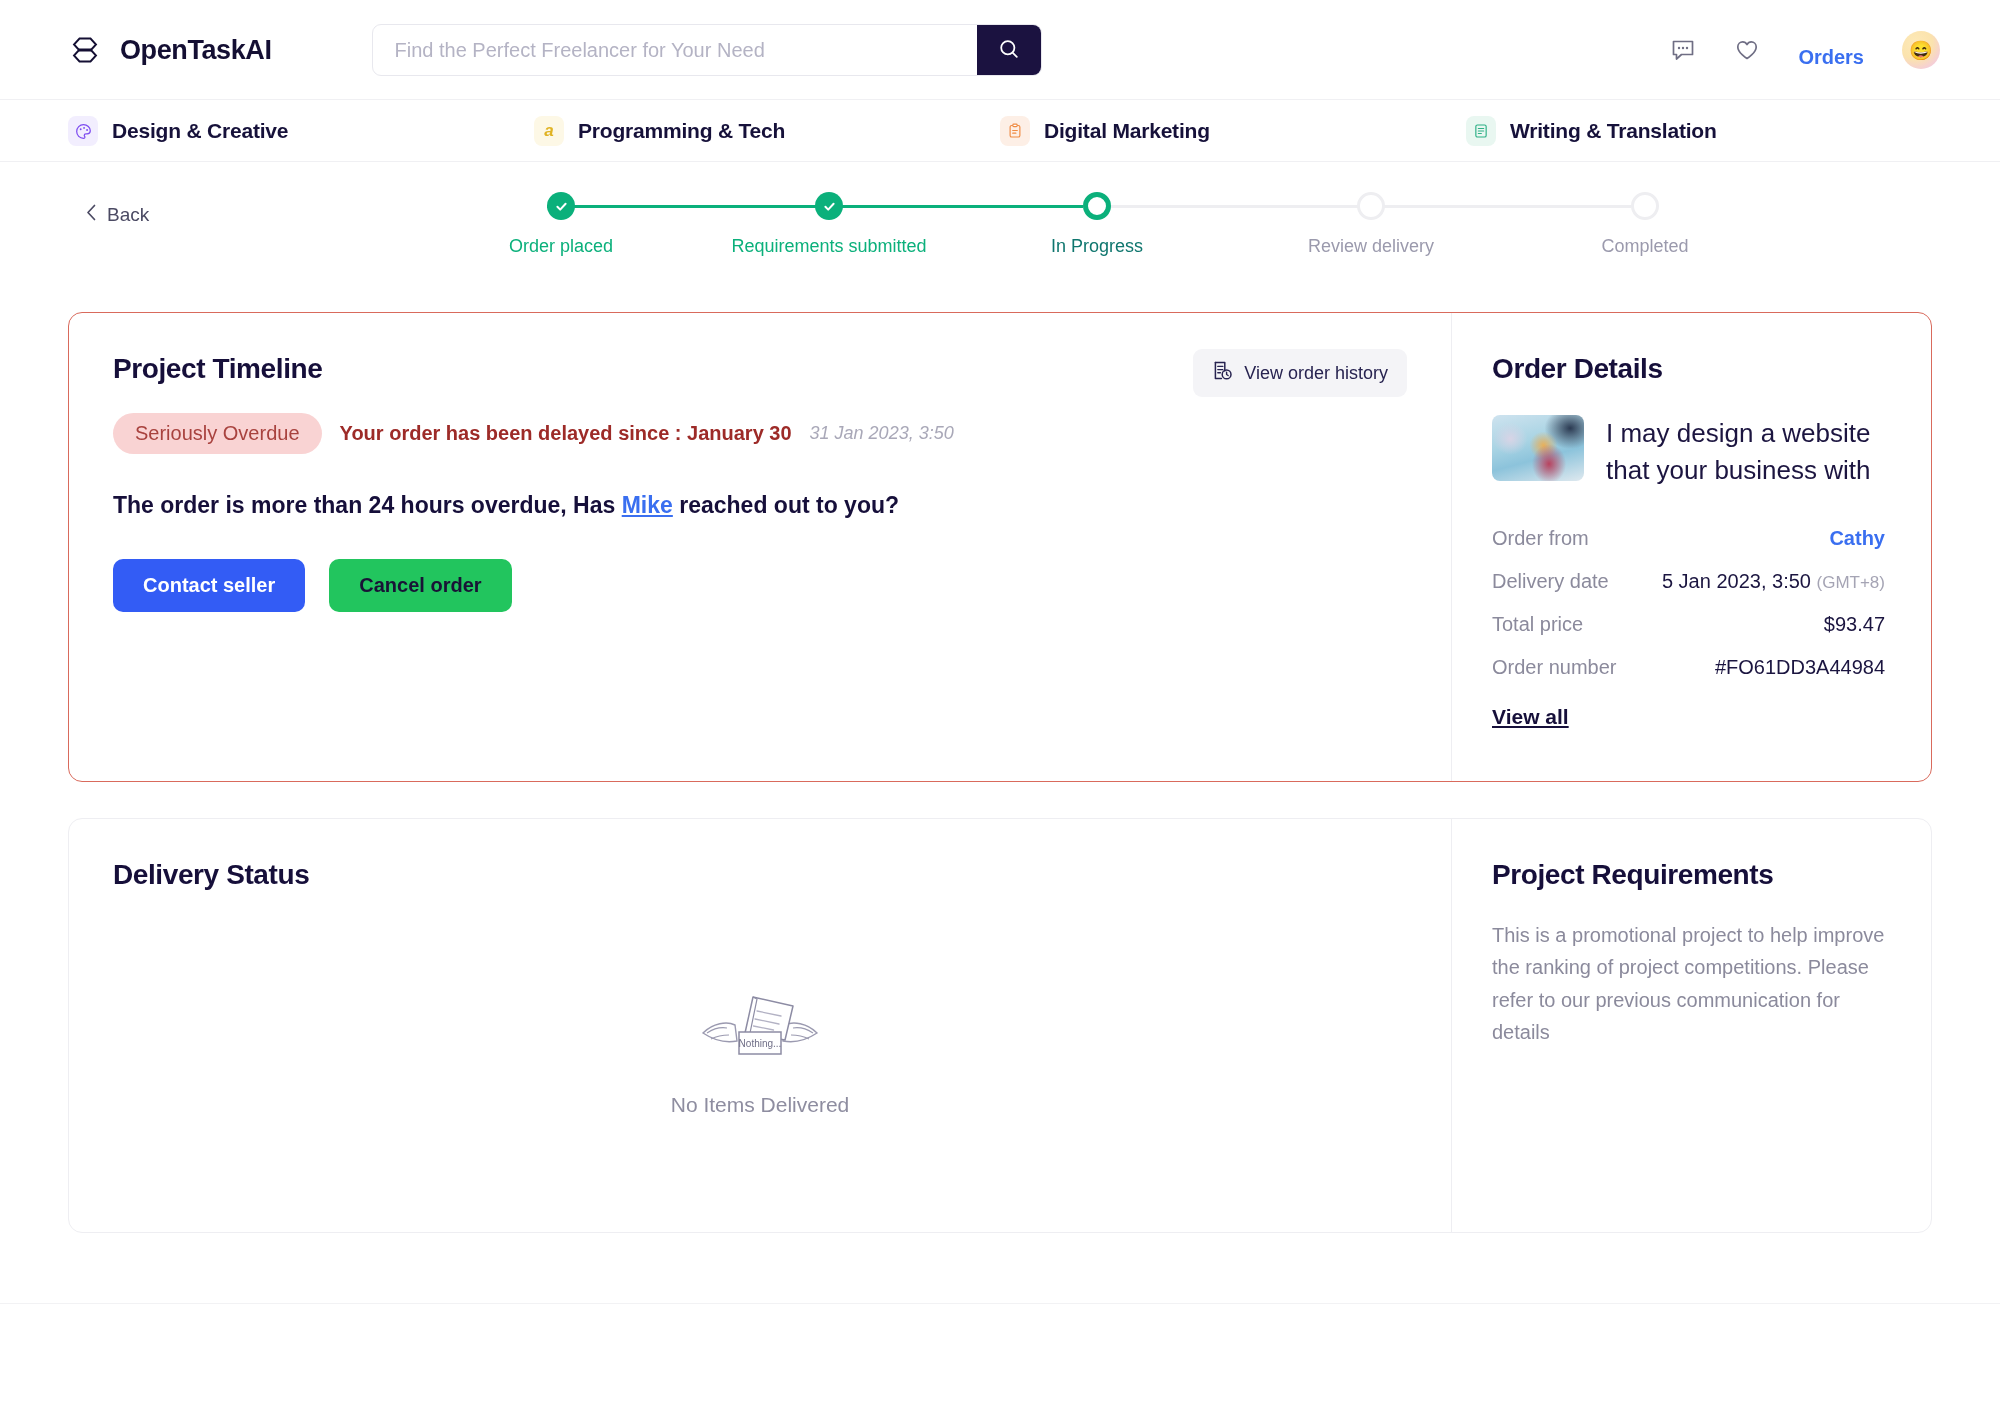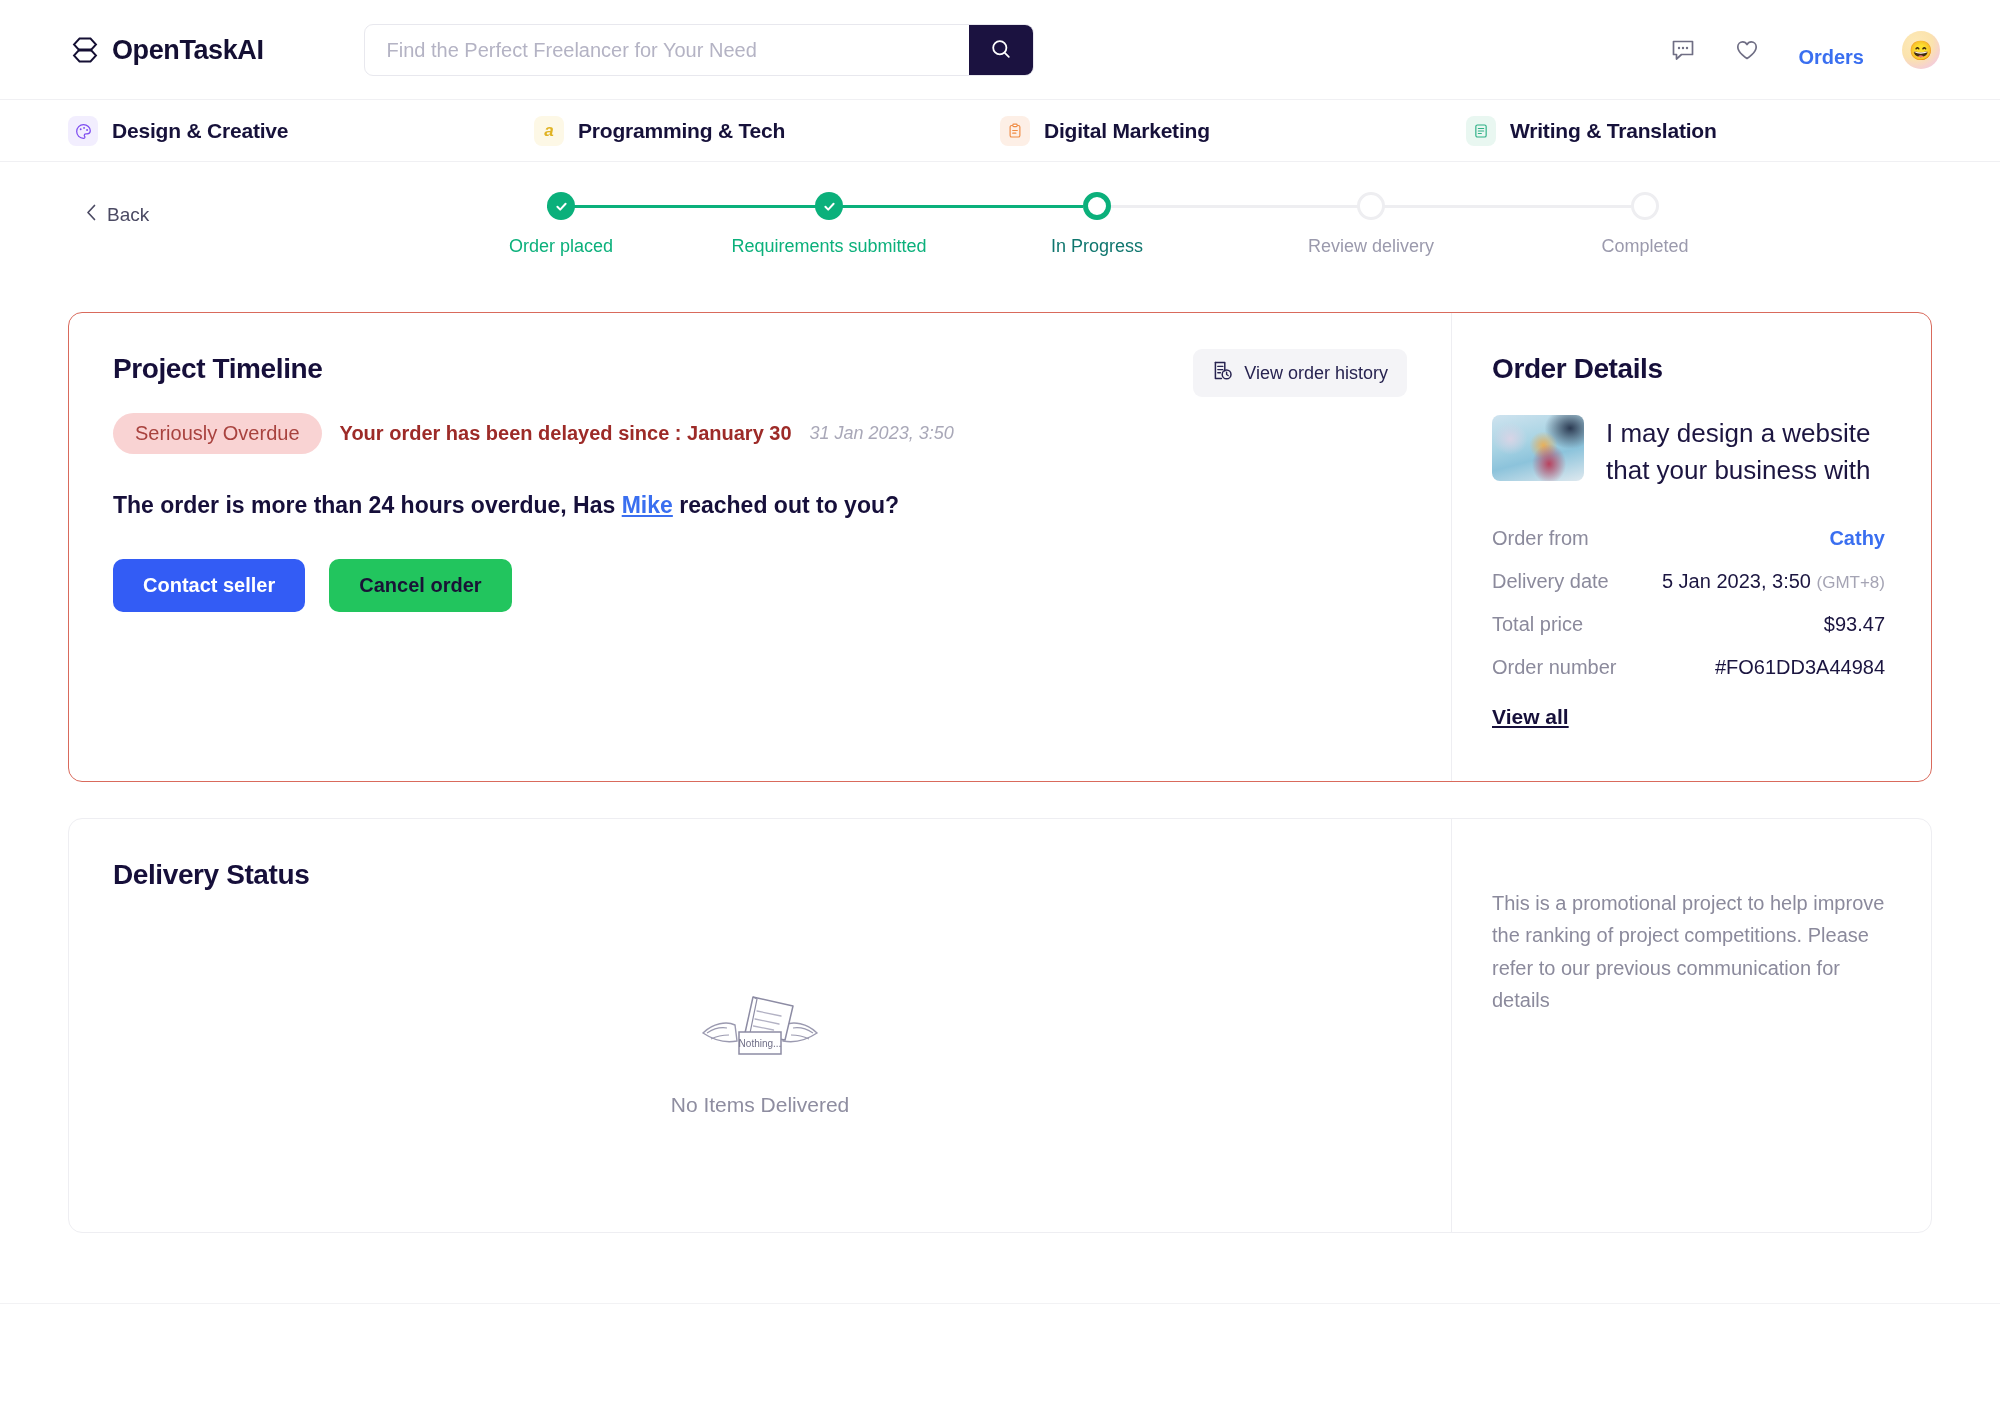--- a/index.html
+++ b/index.html
@@ -18,21 +18,21 @@
     display: flex;
     align-items: center;
     padding: 0 60px 0 68px;
     position: relative;
   }
   .header:after {
     content: "";
     position: absolute; left: 0; right: 0; bottom: 0;
     height: 1px; background: #f0f0f3;
   }
-  .brand { display: flex; align-items: center; gap: 10px; }
+  .brand { display: flex; align-items: center; gap: 18px; }
   .brand-mark { width: 34px; height: 34px; display: block; }
   .brand-name {
     font-size: 27px; font-weight: 700; letter-spacing: -0.4px;
     color: #140f33;
   }
 
   .searchwrap {
     margin-left: 100px;
     width: 670px; height: 52px;
     display: flex;
@@ -491,20 +491,21 @@
 
             <rect x="44" y="49" width="42" height="22" stroke="#8d8ca4" stroke-width="1.5" fill="#fff"></rect>
             <text x="65" y="64" font-family="'Liberation Sans',sans-serif" font-size="10" fill="#6f6e86" text-anchor="middle">Nothing...</text>
           </svg>
         </span>
         <div class="empty-label">No Items Delivered</div>
       </div>
     </div>
 
     <div class="card-right">
+      <div class="card-title">Project Requirements</div>
       <div class="req-body">This is a promotional project to help improve the ranking of project competitions. Please refer to our previous communication for details</div>
     </div>
   </div>
 
   <div class="footer-gap"></div>
 </div>
 
 <div class="page-bottom"></div>
 
 </body></html>

